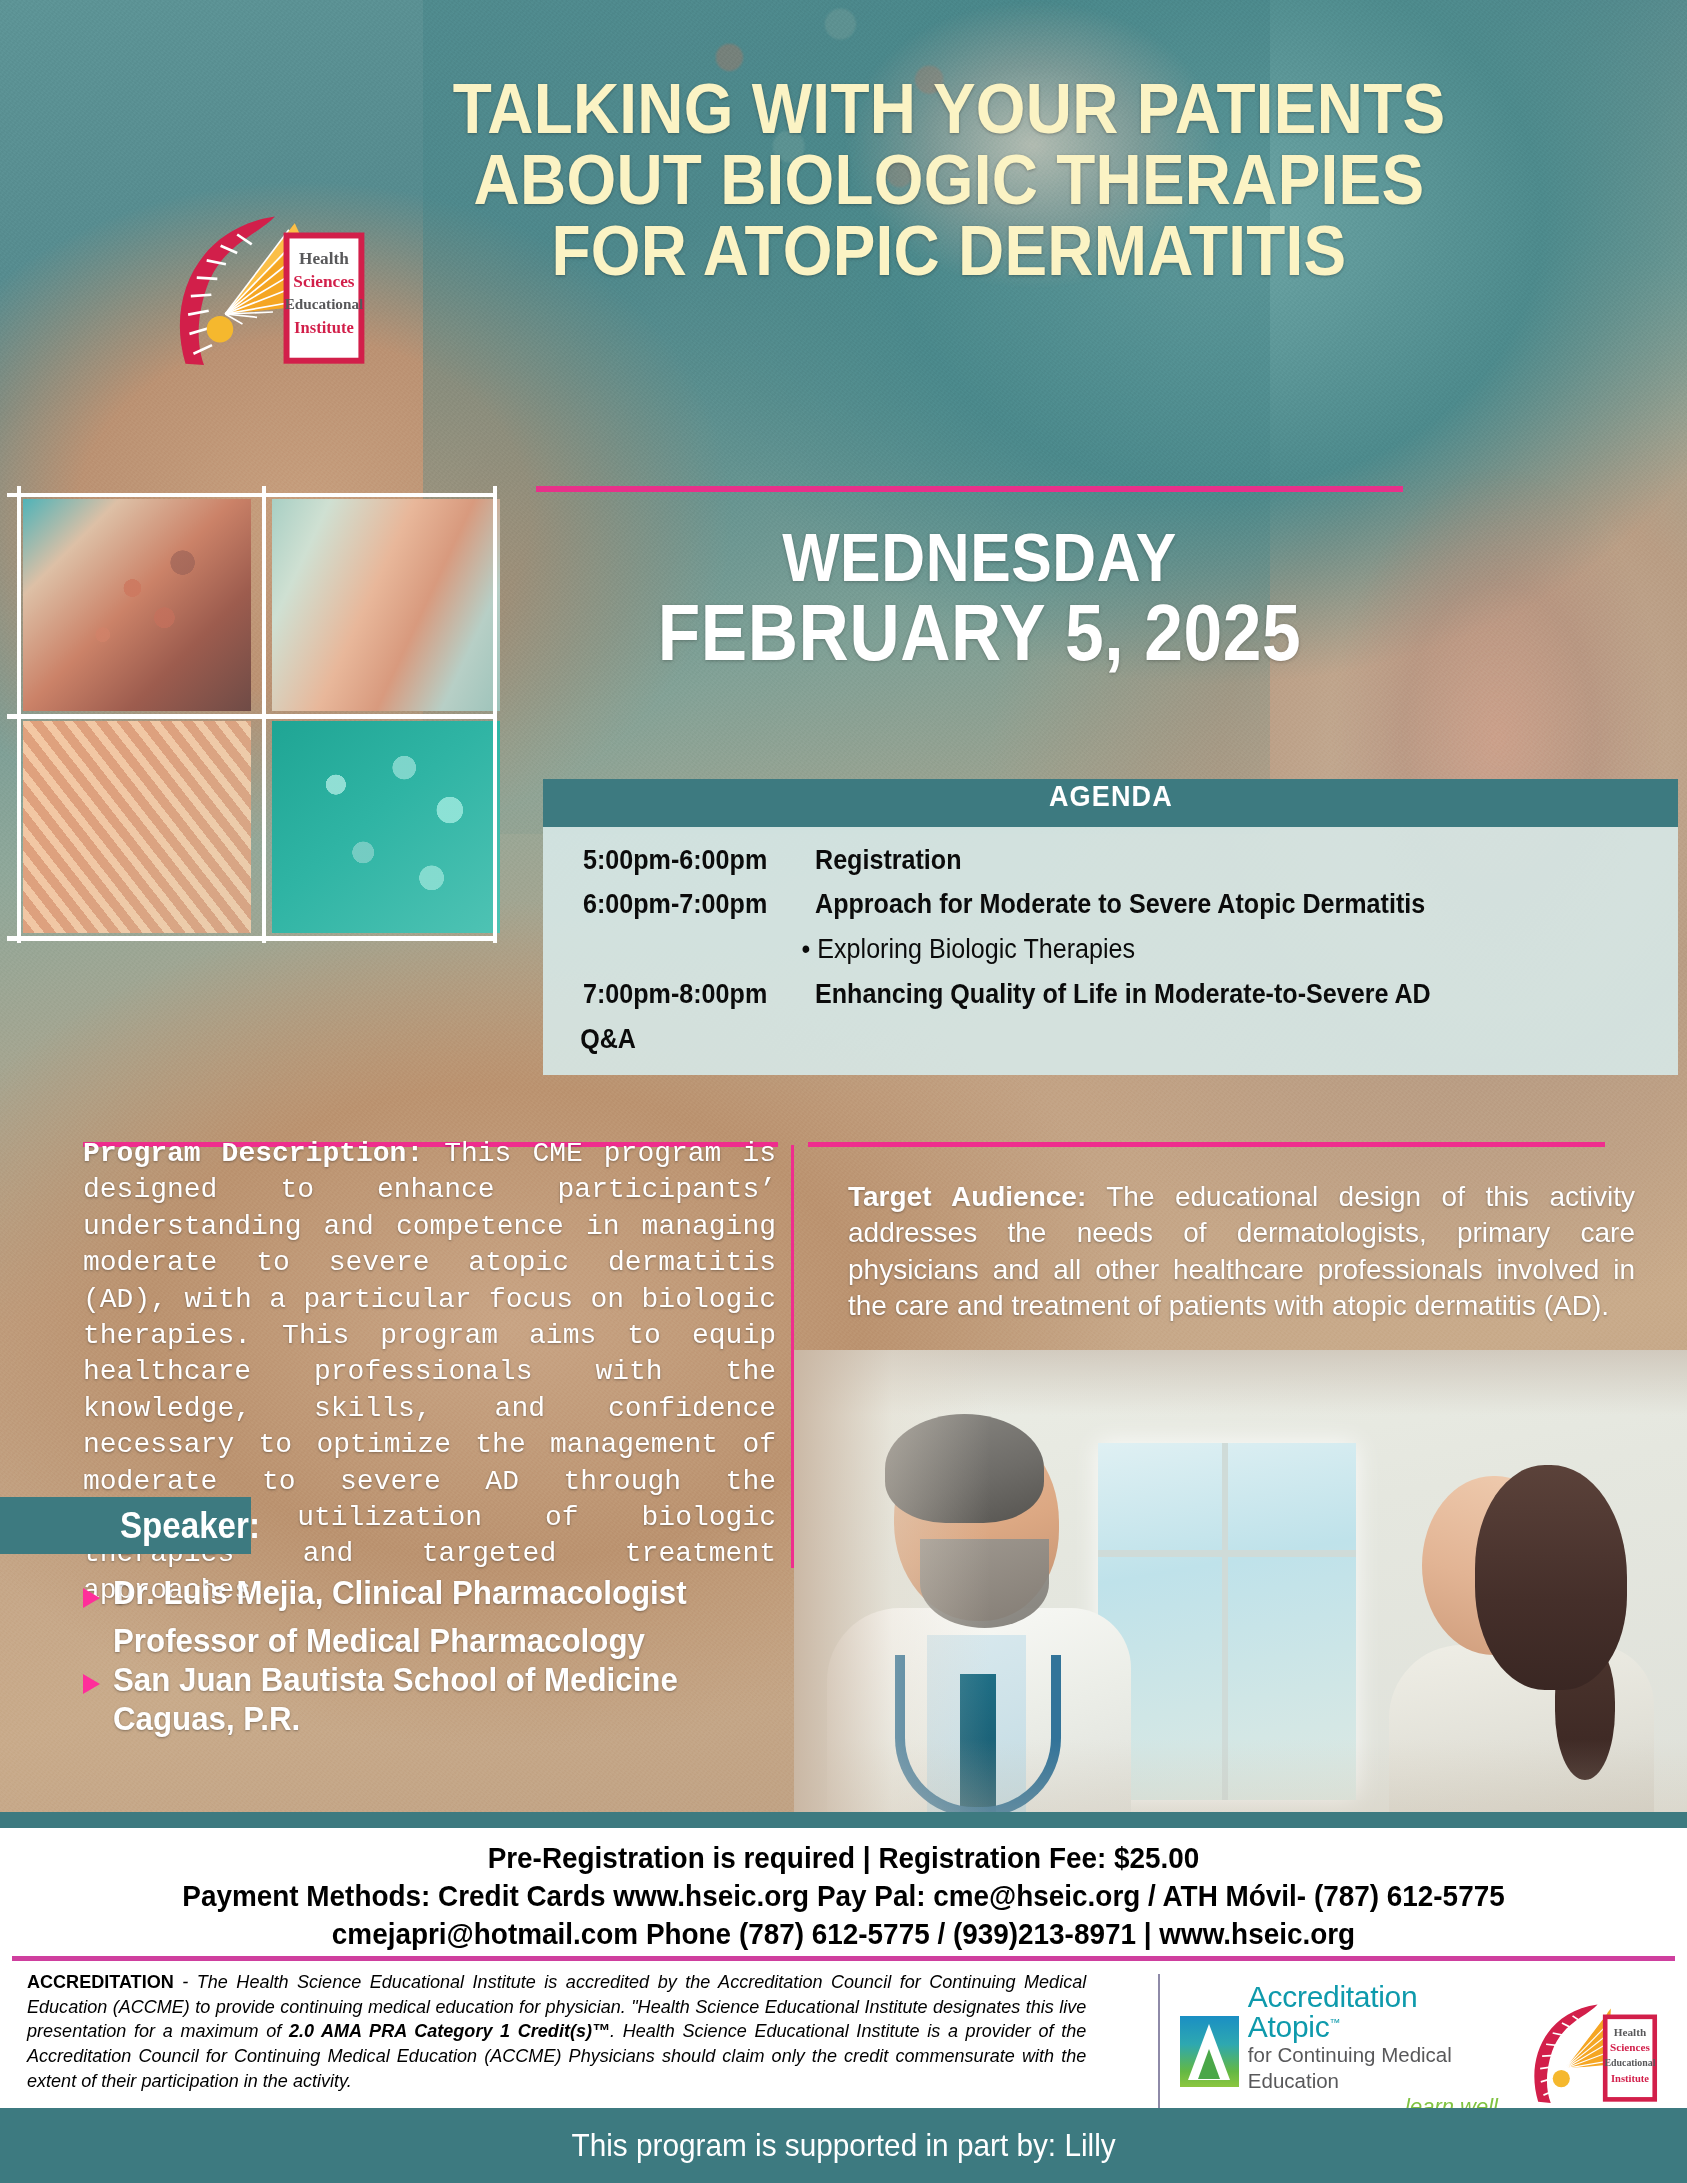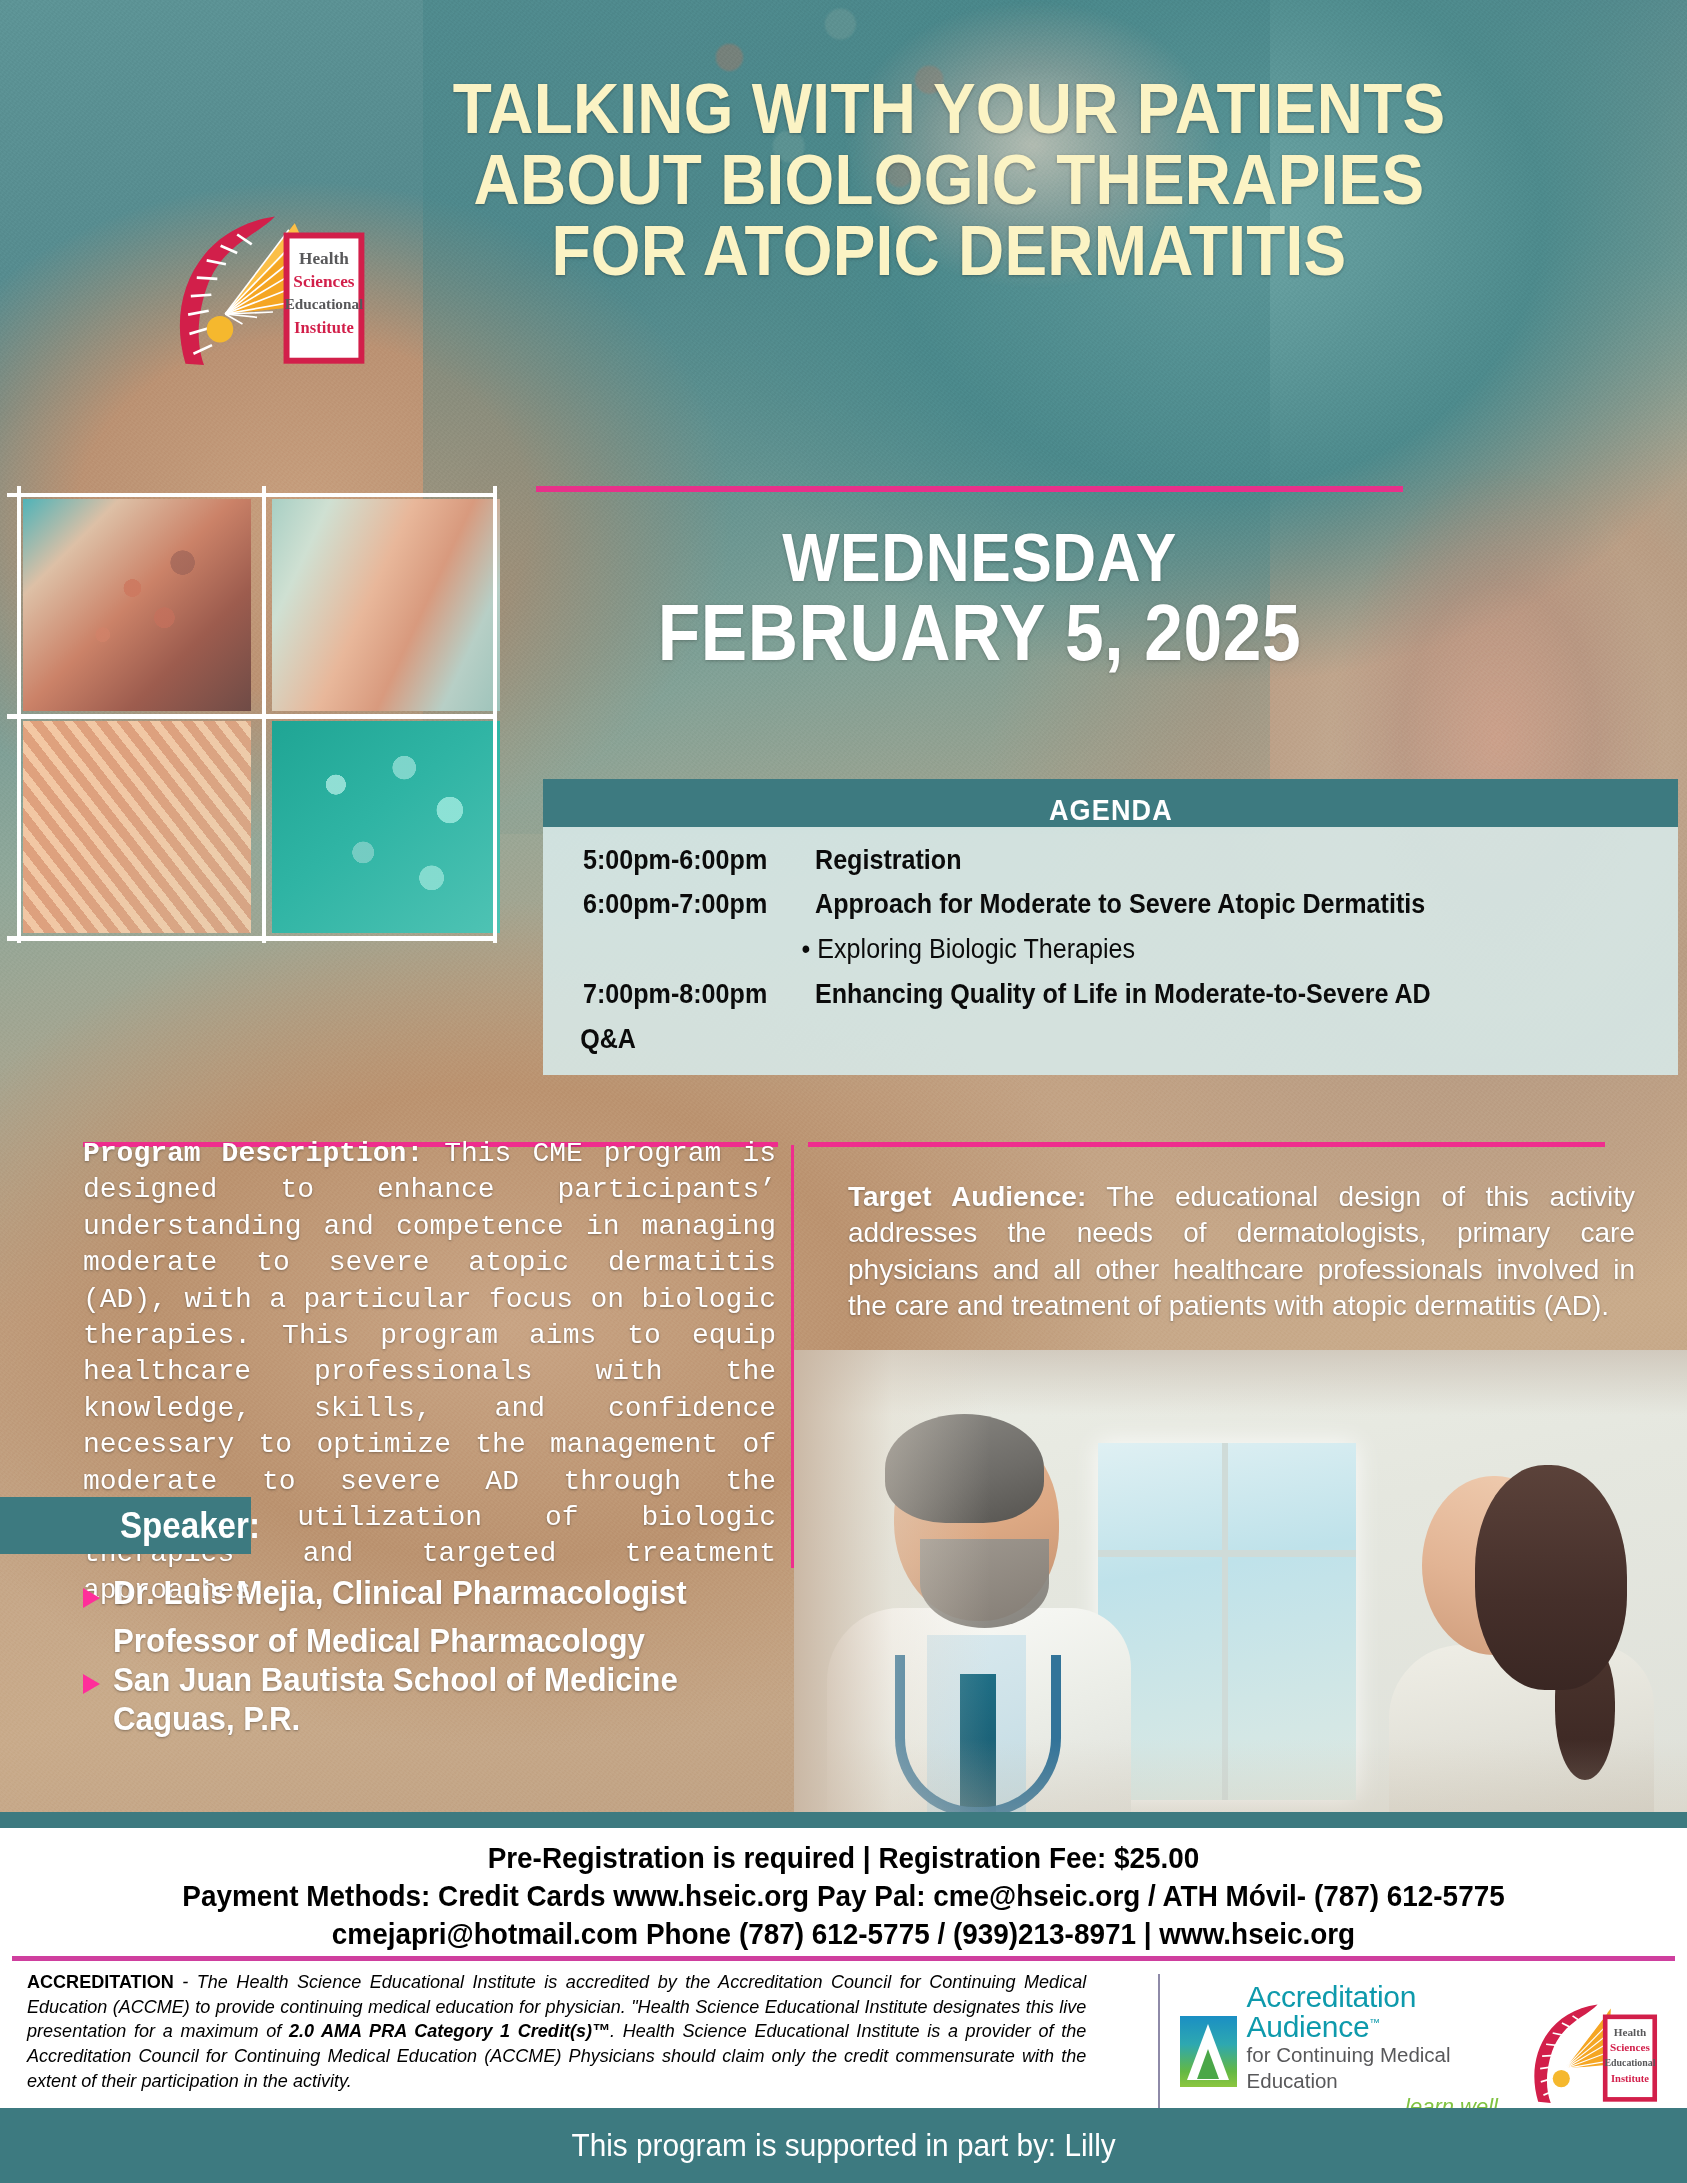--- a/index.html
+++ b/index.html
@@ -104,21 +104,21 @@
   .left-bullets{position:absolute;left:83px;top:992px;width:423px;z-index:6;}
   .lb{display:flex;align-items:flex-start;margin-bottom:30px;}
   .tri{width:0;height:0;border-left:20px solid #ff2e9a;border-top:12px solid transparent;border-bottom:12px solid transparent;margin-right:16px;margin-top:8px;flex:0 0 auto;}
   .lb-txt{font-family:"Liberation Sans Narrow","Liberation Sans",sans-serif;font-weight:bold;color:#ffffff;
     font-size:30px;line-height:1.12;transform:scaleX(.92);transform-origin:left;
     text-shadow:0 1.3px 2.6px rgba(0,0,0,.35);}
   .lb-ital{font-style:italic;}
 
   
   .agenda{position:absolute;left:543px;top:779px;width:1135px;z-index:6;}
-  .agenda-head{background:#3d7a80;height:48px;display:flex;align-items:flex-end;justify-content:center;}
+  .agenda-head{background:#3d7a80;height:48px;display:flex;align-items:flex-start;justify-content:center;}
   .agenda-head span{font-family:"Liberation Sans Narrow","Liberation Sans",sans-serif;font-weight:bold;
     color:#ffffff;font-size:30px;letter-spacing:1.3px;transform:scaleX(.9);}
   .agenda-body{background:rgba(214,232,231,.90);padding:18.5px 0 20px 0;}
   .arow{display:flex;padding:0 0 0 40px;margin-bottom:14.6px;}
   .atime{font-family:"Liberation Sans Narrow","Liberation Sans",sans-serif;font-weight:bold;color:#0b0b0b;
     font-size:27px;width:232px;flex:0 0 auto;transform:scaleX(.93);transform-origin:left;line-height:1.1;}
   .atxt{font-family:"Liberation Sans Narrow","Liberation Sans",sans-serif;font-weight:bold;color:#0b0b0b;
     font-size:27px;transform:scaleX(.93);transform-origin:left;line-height:1.1;}
   .asub{font-family:"Liberation Sans Narrow","Liberation Sans",sans-serif;color:#0b0b0b;
     font-size:27px;padding-left:278px;margin-bottom:14.6px;transform:scaleX(.93);transform-origin:left;}
@@ -390,21 +390,21 @@
       <div class="acc-text"><b>ACCREDITATION</b><span> - </span><span>The Health Science Educational Institute is accredited by the Accreditation Council for Continuing Medical Education (ACCME) to provide continuing medical education for physician. "Health Science Educational Institute designates this live presentation for a maximum of </span><span class="bi">2.0 AMA PRA Category 1 Credit(s)™</span><span>. Health Science Educational Institute is a provider of the Accreditation Council for Continuing Medical Education (ACCME) Physicians should claim only the credit commensurate with the extent of their participation in the activity.</span></div>
 
       <div class="acc-div"></div>
 
       <div class="acc-logos">
         <div class="accme">
           <div class="accme-mark">
               <div class="inner"></div>
             </div>
           <div class="accme-txt">
-            <div class="accme-l1"><span>Accreditation Audience</span><sup>™</sup></div>
+            <div class="accme-l1"><span>Accreditation Atopic</span><sup>™</sup></div>
             <div class="accme-l2">for Continuing Medical Education</div>
             <div class="accme-l3">learn well</div>
           </div>
         </div>
 
         <div class="hsei-sm">
           <svg viewBox="0 0 212 180" width="140" height="119" aria-hidden="true">
             <path d="M26 166 C6 100 38 30 116 19 C100 37 62 47 47 90 C36 123 38 149 45 168 Z" fill="#d21f4a"></path>
             <g stroke="#ffffff" stroke-width="2.6">
               <line x1="34" y1="156" x2="53" y2="148"></line>

